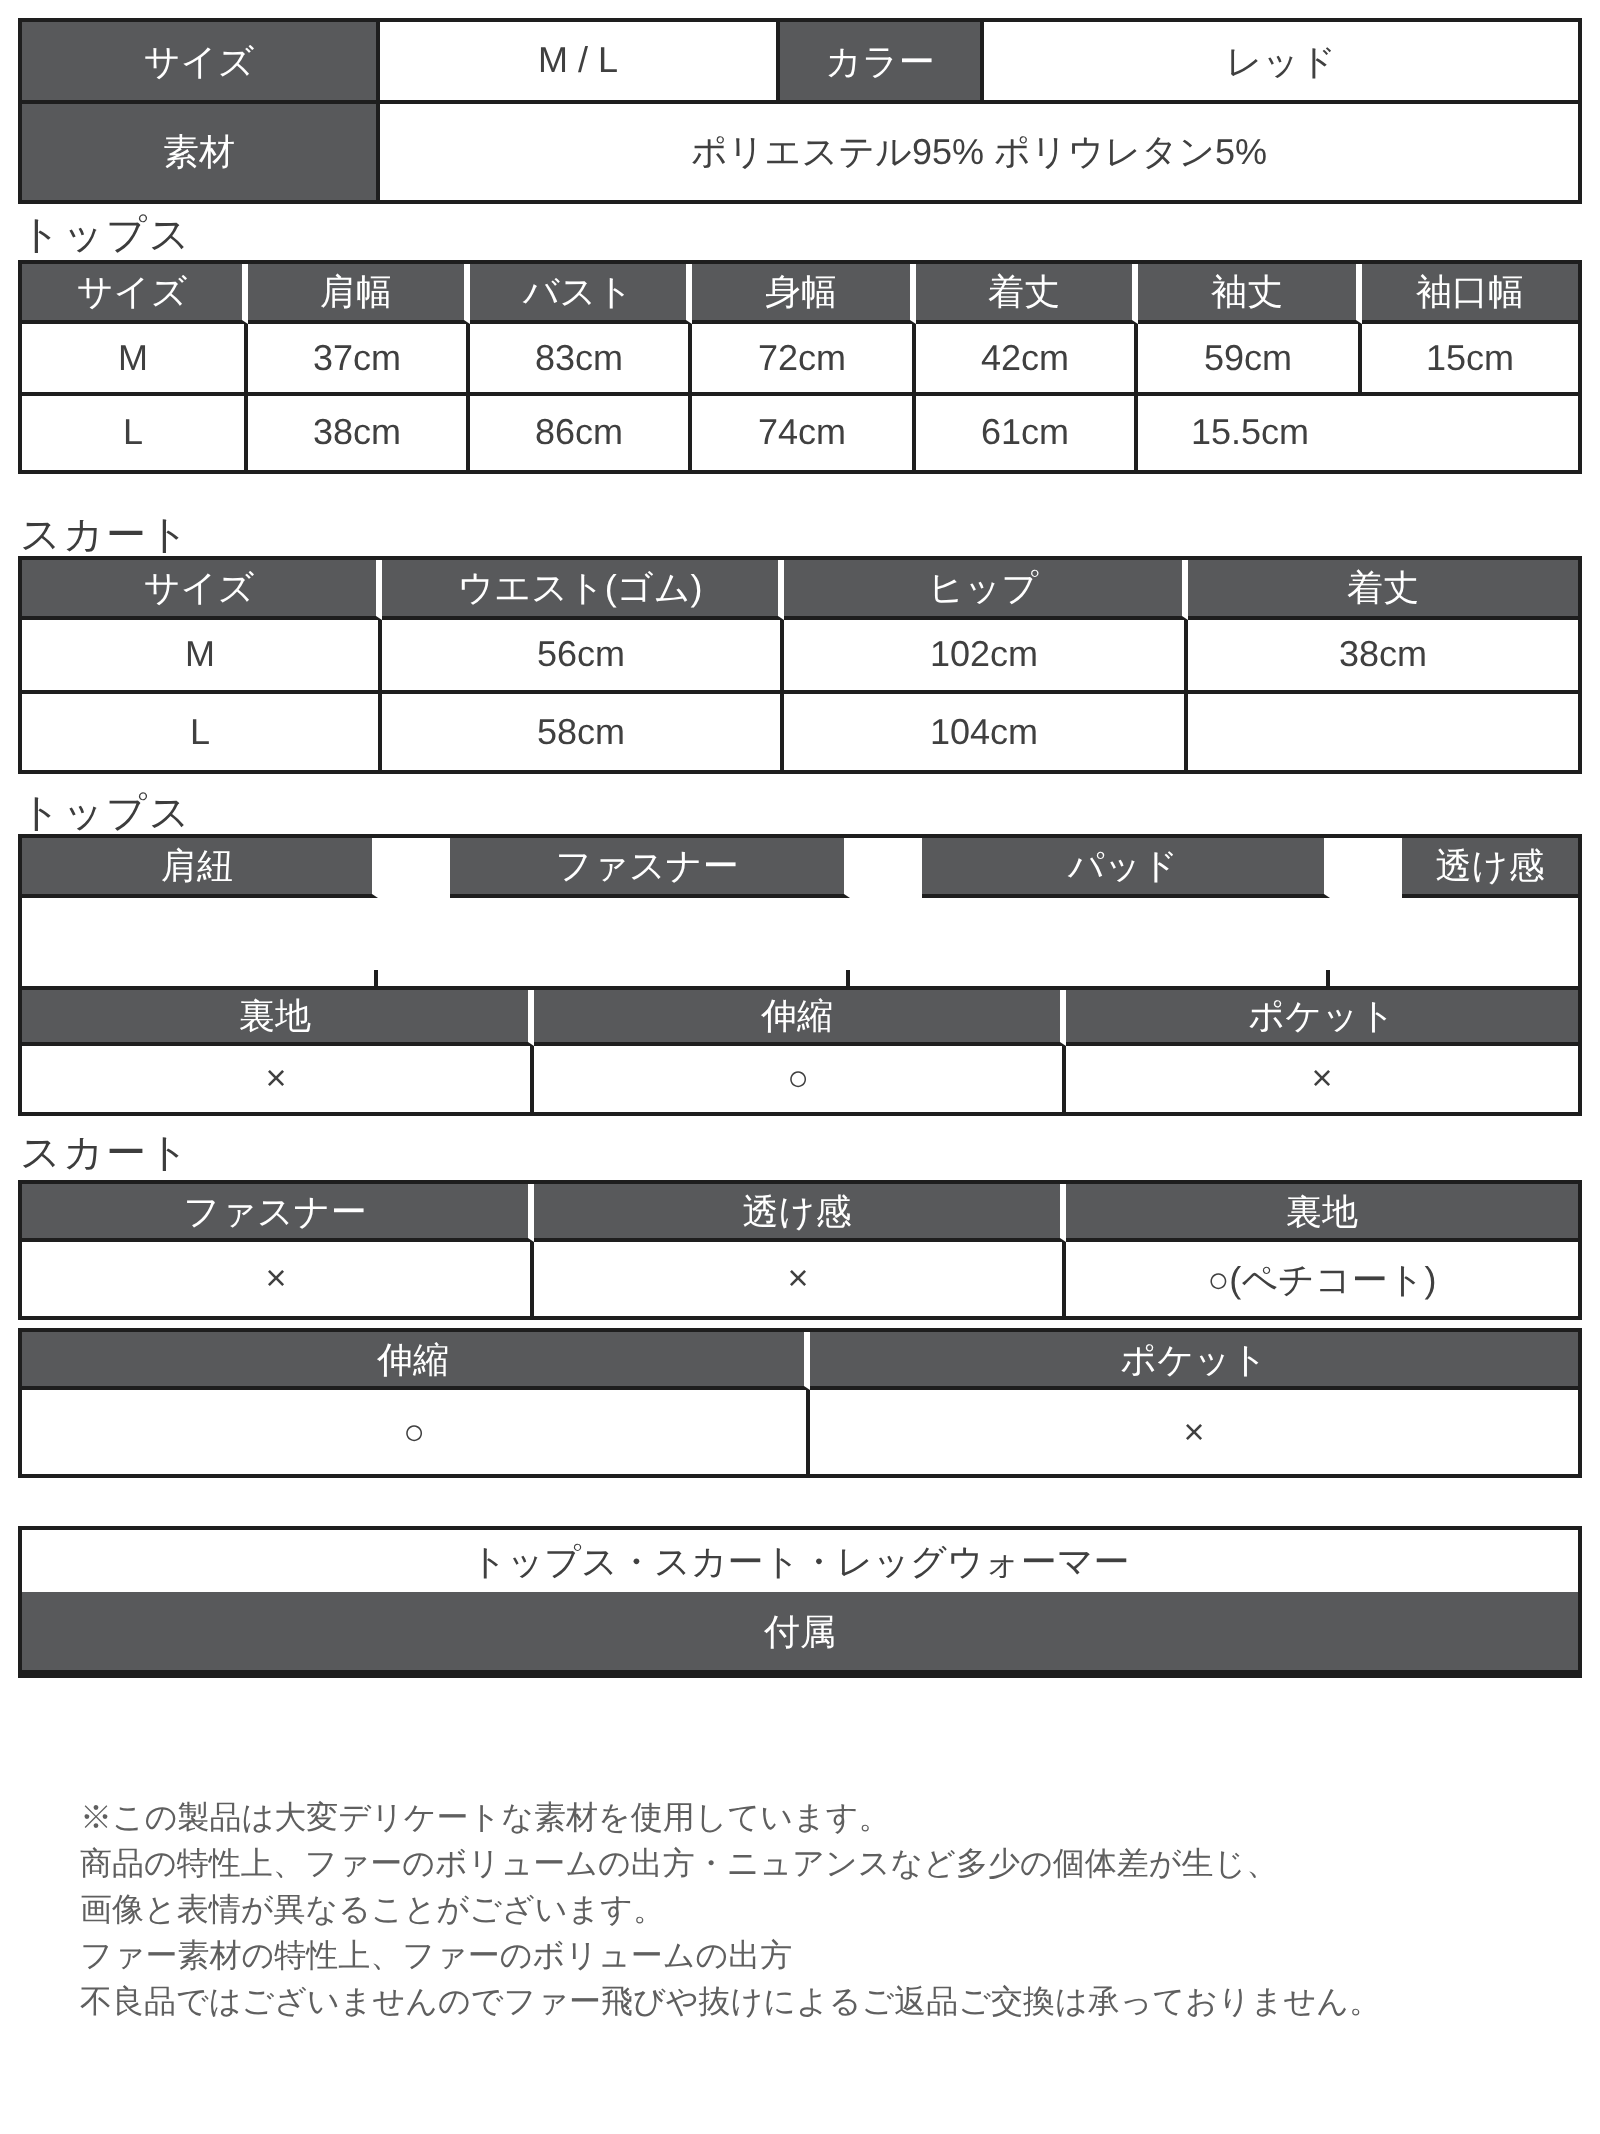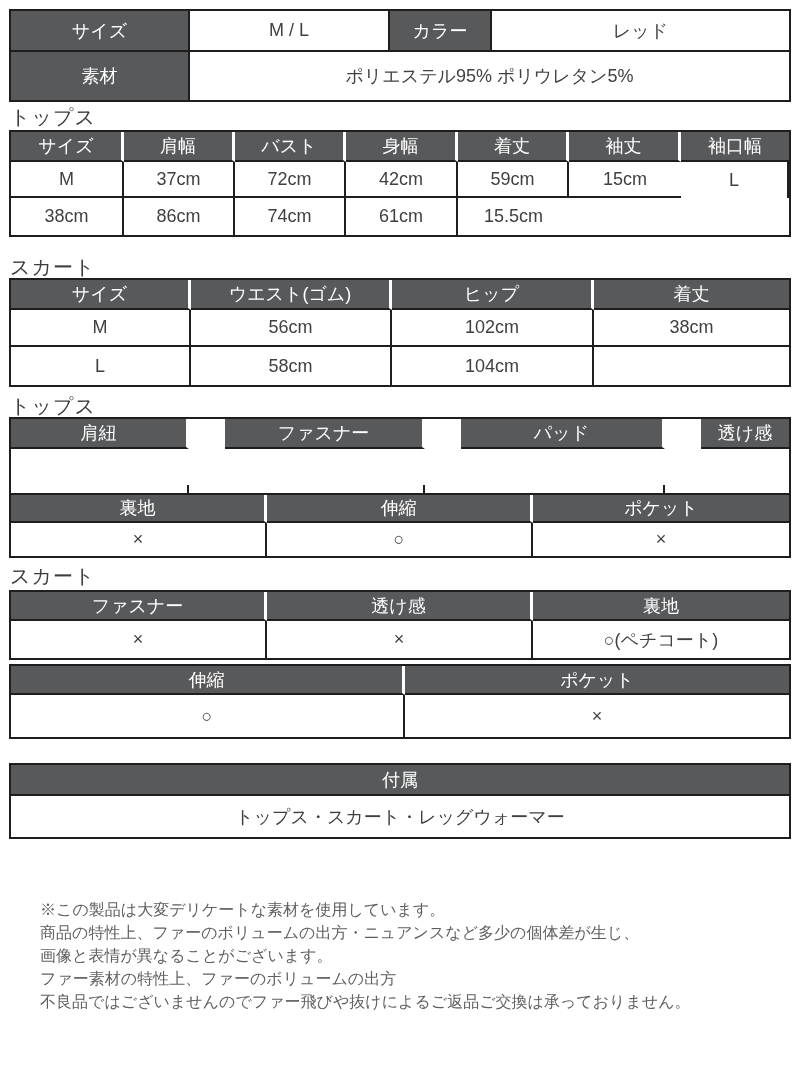--- a/index.html
+++ b/index.html
@@ -66,20 +66,21 @@
     <div class="cell hdr">サイズ</div>
     <div class="cell hdr">肩幅</div>
     <div class="cell hdr">バスト</div>
     <div class="cell hdr">身幅</div>
     <div class="cell hdr">着丈</div>
     <div class="cell hdr">袖丈</div>
     <div class="cell hdr lastcol">袖口幅</div>
 
     <div class="cell">M</div>
     <div class="cell">37cm</div>
+    <div class="cell">83cm</div>
     <div class="cell">72cm</div>
     <div class="cell">42cm</div>
     <div class="cell">59cm</div>
     <div class="cell lastcol">15cm</div>
 
     <div class="cell lastrow">L</div>
     <div class="cell lastrow">38cm</div>
     <div class="cell lastrow">86cm</div>
     <div class="cell lastrow">74cm</div>
     <div class="cell lastrow">61cm</div>
@@ -137,22 +138,22 @@
   </div>
   <div class="tbl" id="skirt-feat-2">
     <div class="cell hdr">伸縮</div>
     <div class="cell hdr lastcol">ポケット</div>
 
     <div class="cell lastrow">○</div>
     <div class="cell lastrow lastcol">×</div>
   </div>
 
   <div class="tbl" id="accessories">
+    <div class="cell lastrow lastcol">トップス・スカート・レッグウォーマー</div>
     <div class="cell hdr lastcol">付属</div>
-    <div class="cell lastrow lastcol">トップス・スカート・レッグウォーマー</div>
   </div>
 
   <div class="notes">
     <div class="note-line">※この製品は大変デリケートな素材を使用しています。</div>
     <div class="note-line">商品の特性上、ファーのボリュームの出方・ニュアンスなど多少の個体差が生じ、</div>
     <div class="note-line">画像と表情が異なることがございます。</div>
     <div class="note-line">ファー素材の特性上、ファーのボリュームの出方</div>
     <div class="note-line">不良品ではございませんのでファー飛びや抜けによるご返品ご交換は承っておりません。</div>
   </div>
 

